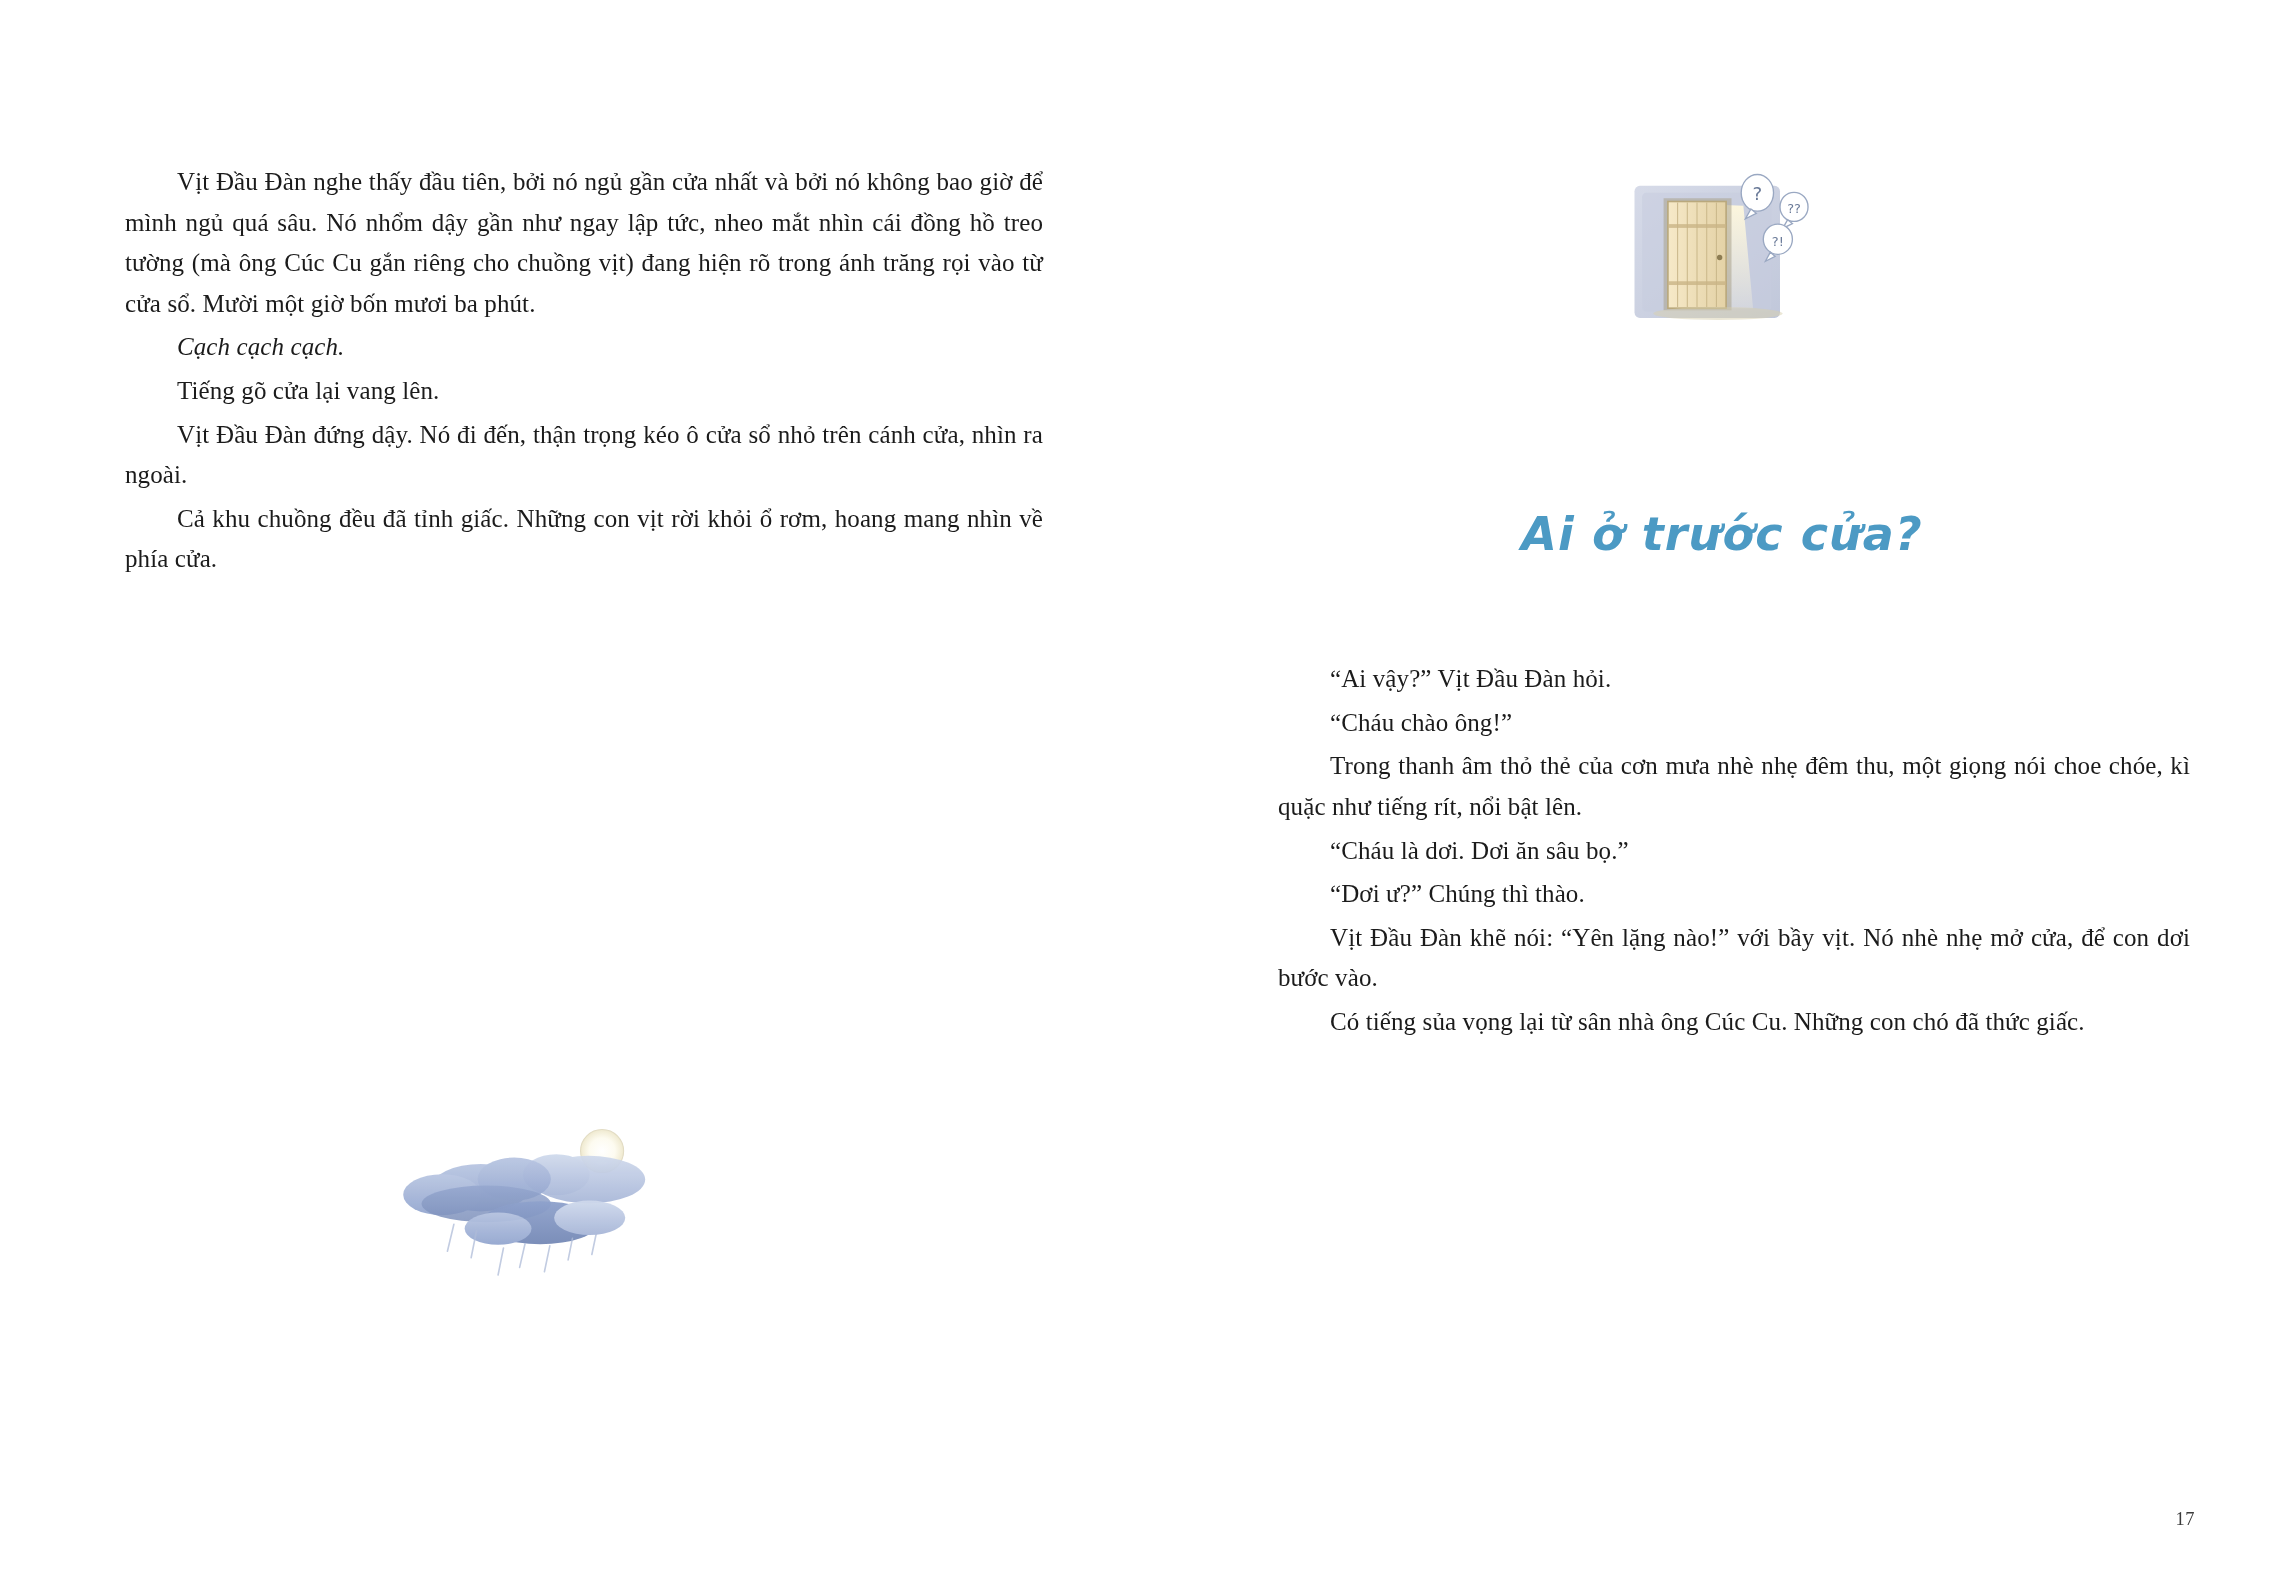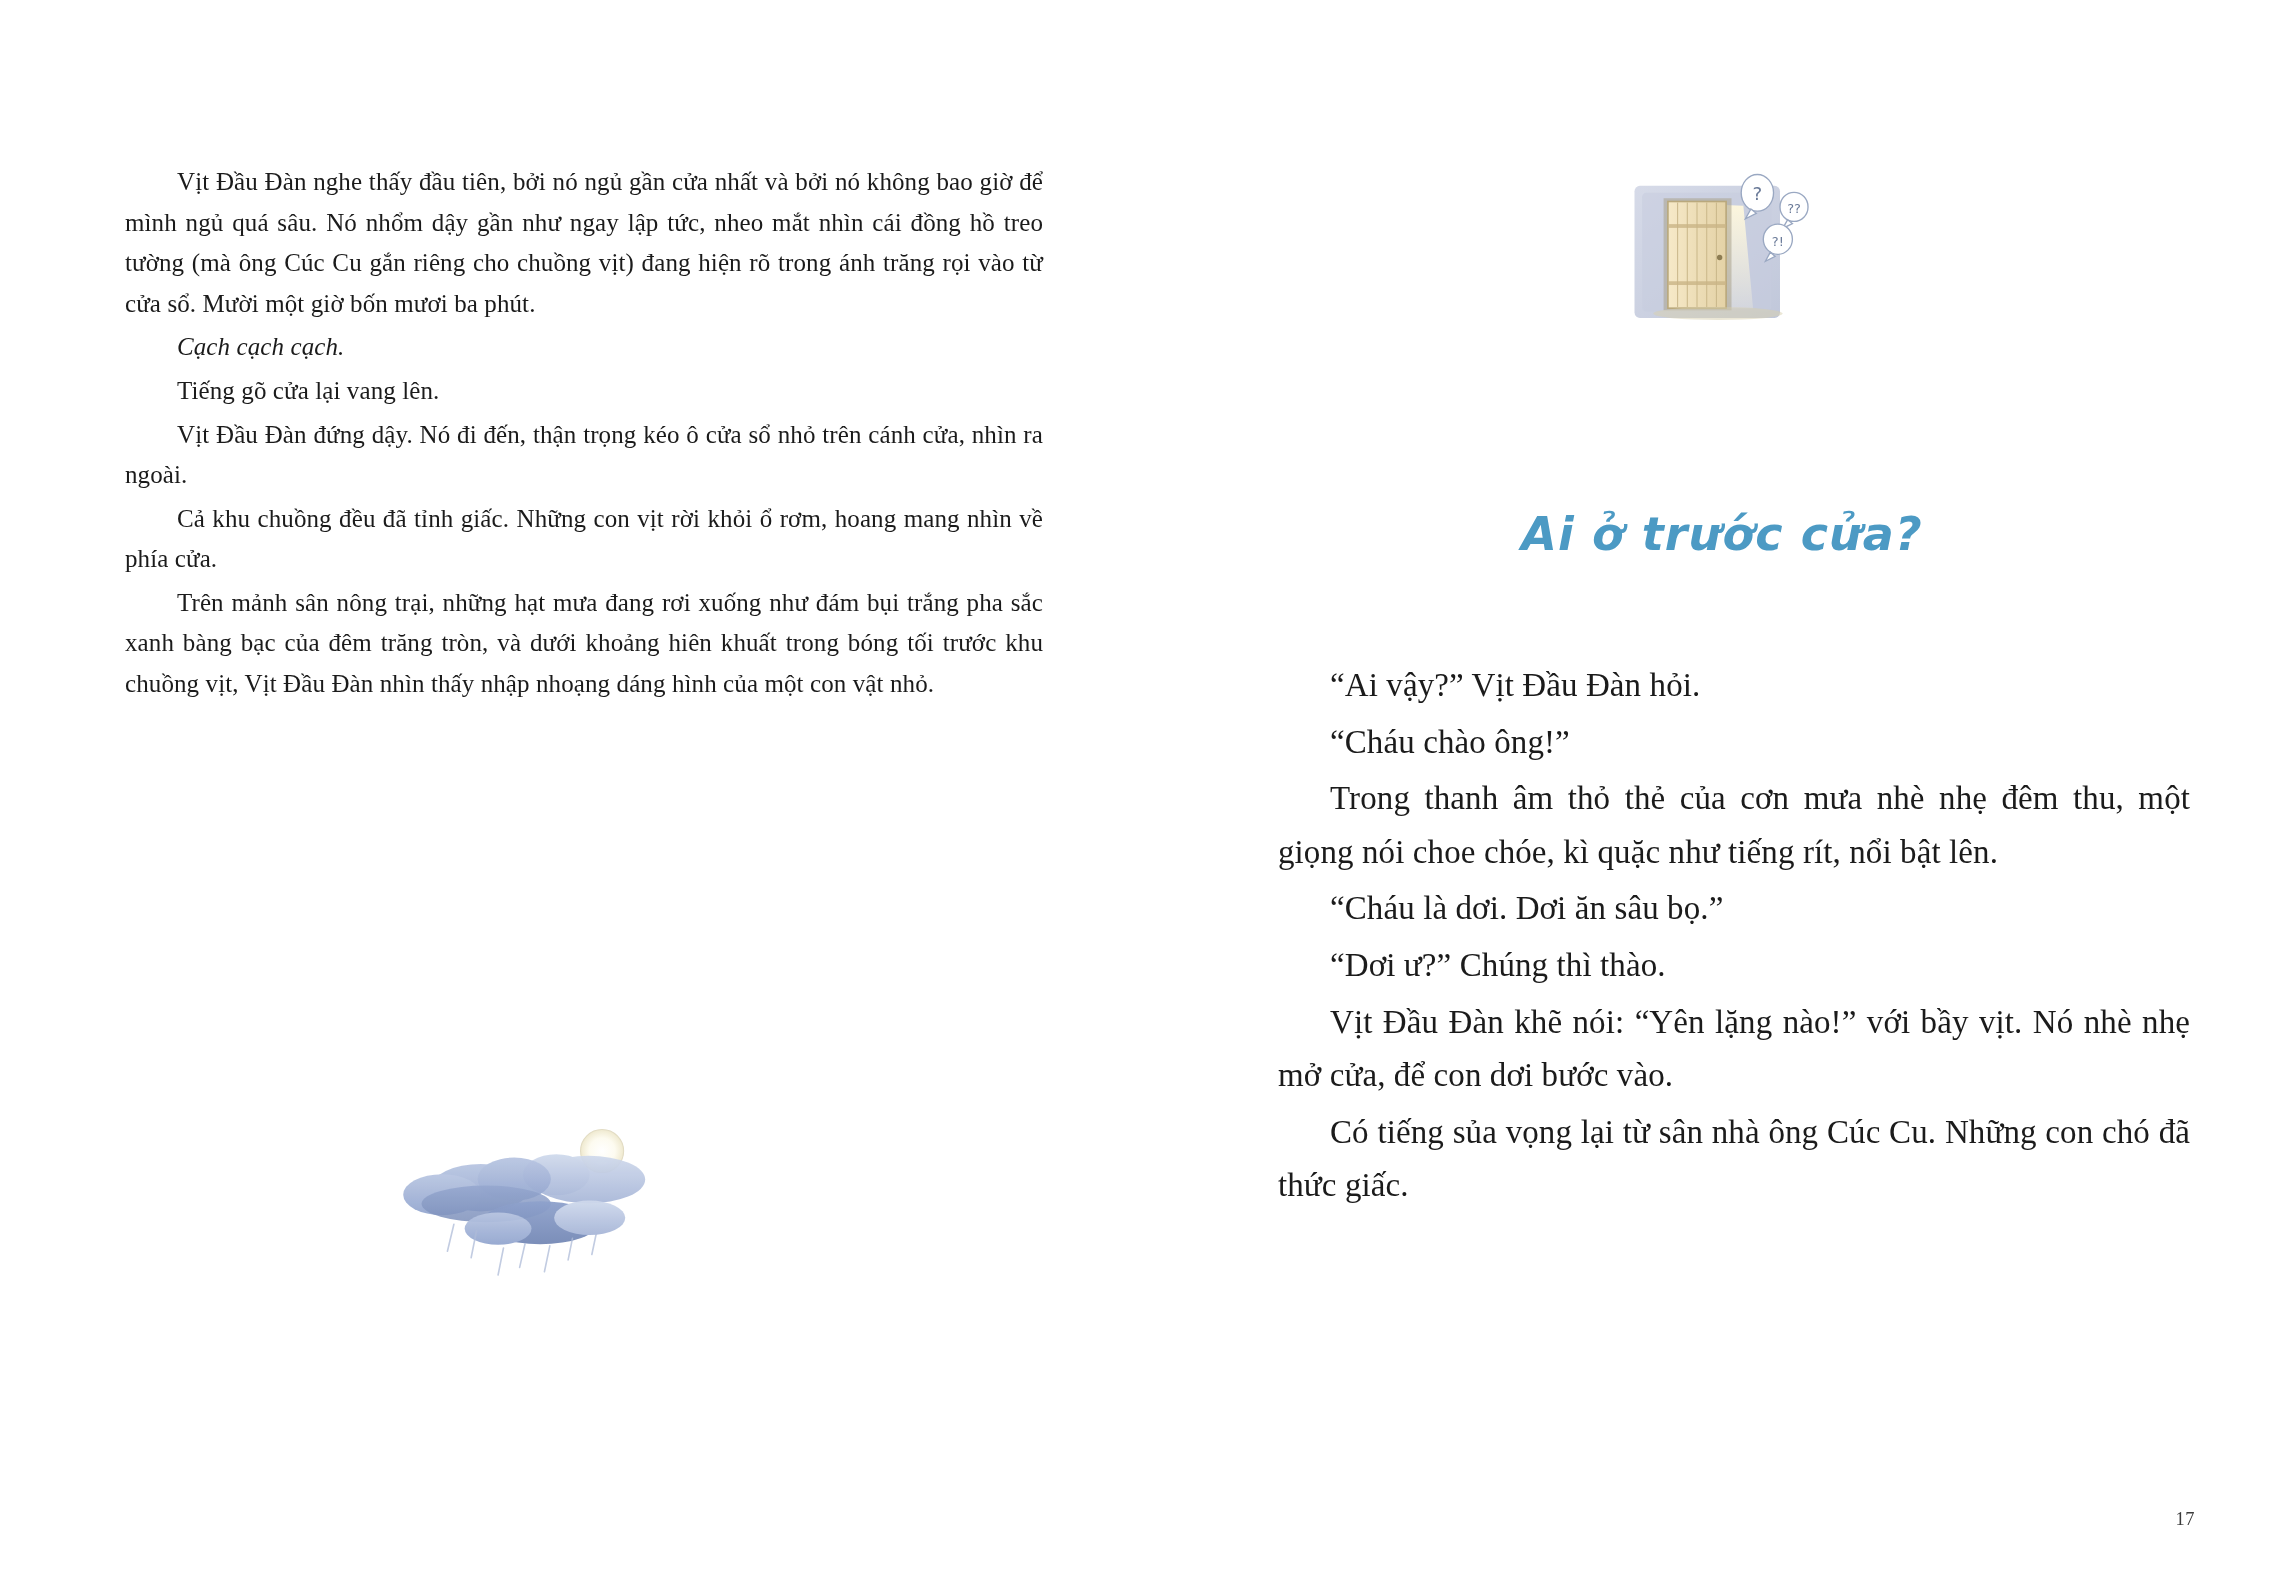--- a/index.html
+++ b/index.html
@@ -88,21 +88,21 @@
     color: #4c9ac4;
   }
   .right-text {
     position: absolute;
     left: 130px;
     top: 659px;
     width: 912px;
   }
   .right-text p {
     margin: 0 0 3.2px 0;
-    font-size: 33px;
+    font-size: 25px;
     line-height: 1.62;
     text-align: justify;
     text-indent: 52px;
     letter-spacing: 0.1px;
   }
   .page-number {
     position: absolute;
     right: 101px;
     bottom: 64px;
     font-size: 18.4px;
@@ -117,21 +117,20 @@
 <div class="spread">
 
   <div class="page-left">
 
     <div class="left-text">
       <p>Vịt Đầu Đàn nghe thấy đầu tiên, bởi nó ngủ gần cửa nhất và bởi nó không bao giờ để mình ngủ quá sâu. Nó nhổm dậy gần như ngay lập tức, nheo mắt nhìn cái đồng hồ treo tường (mà ông Cúc Cu gắn riêng cho chuồng vịt) đang hiện rõ trong ánh trăng rọi vào từ cửa sổ. Mười một giờ bốn mươi ba phút.</p>
       <p class="italic">Cạch cạch cạch.</p>
       <p>Tiếng gõ cửa lại vang lên.</p>
       <p>Vịt Đầu Đàn đứng dậy. Nó đi đến, thận trọng kéo ô cửa sổ nhỏ trên cánh cửa, nhìn ra ngoài.</p>
       <p>Cả khu chuồng đều đã tỉnh giấc. Những con vịt rời khỏi ổ rơm, hoang mang nhìn về phía cửa.</p>
-      <p>Trên mảnh sân nông trại, những hạt mưa đang rơi xuống như đám bụi trắng pha sắc xanh bàng bạc của đêm trăng tròn, và dưới khoảng hiên khuất trong bóng tối trước khu chuồng vịt, Vịt Đầu Đàn nhìn thấy nhập nhoạng dáng hình của một con vật nhỏ.</p>
     </div>
 
     <div class="cloud-illo">
       <svg viewBox="0 0 620 360" width="335" height="194" aria-hidden="true">
         <defs>
           <radialGradient id="moonGrad" cx="50%" cy="50%" r="50%">
             <stop offset="0%" stop-color="#ffffff"></stop>
             <stop offset="60%" stop-color="#fdfbf0"></stop>
             <stop offset="100%" stop-color="#efe9cf"></stop>
           </radialGradient>

